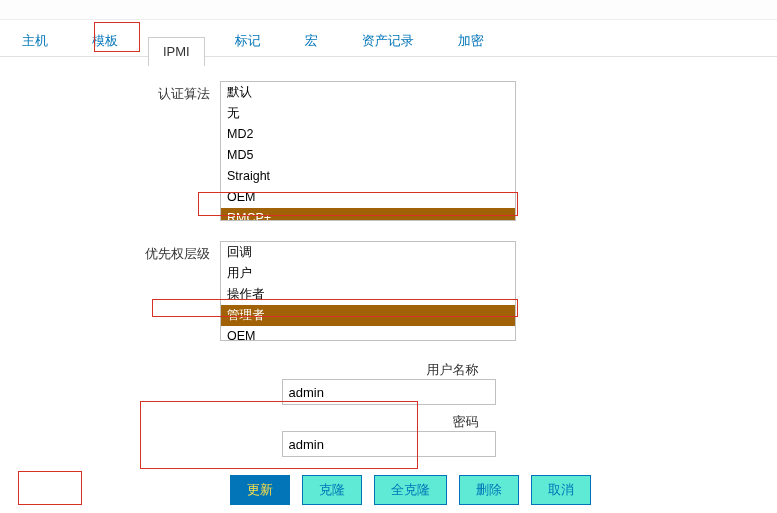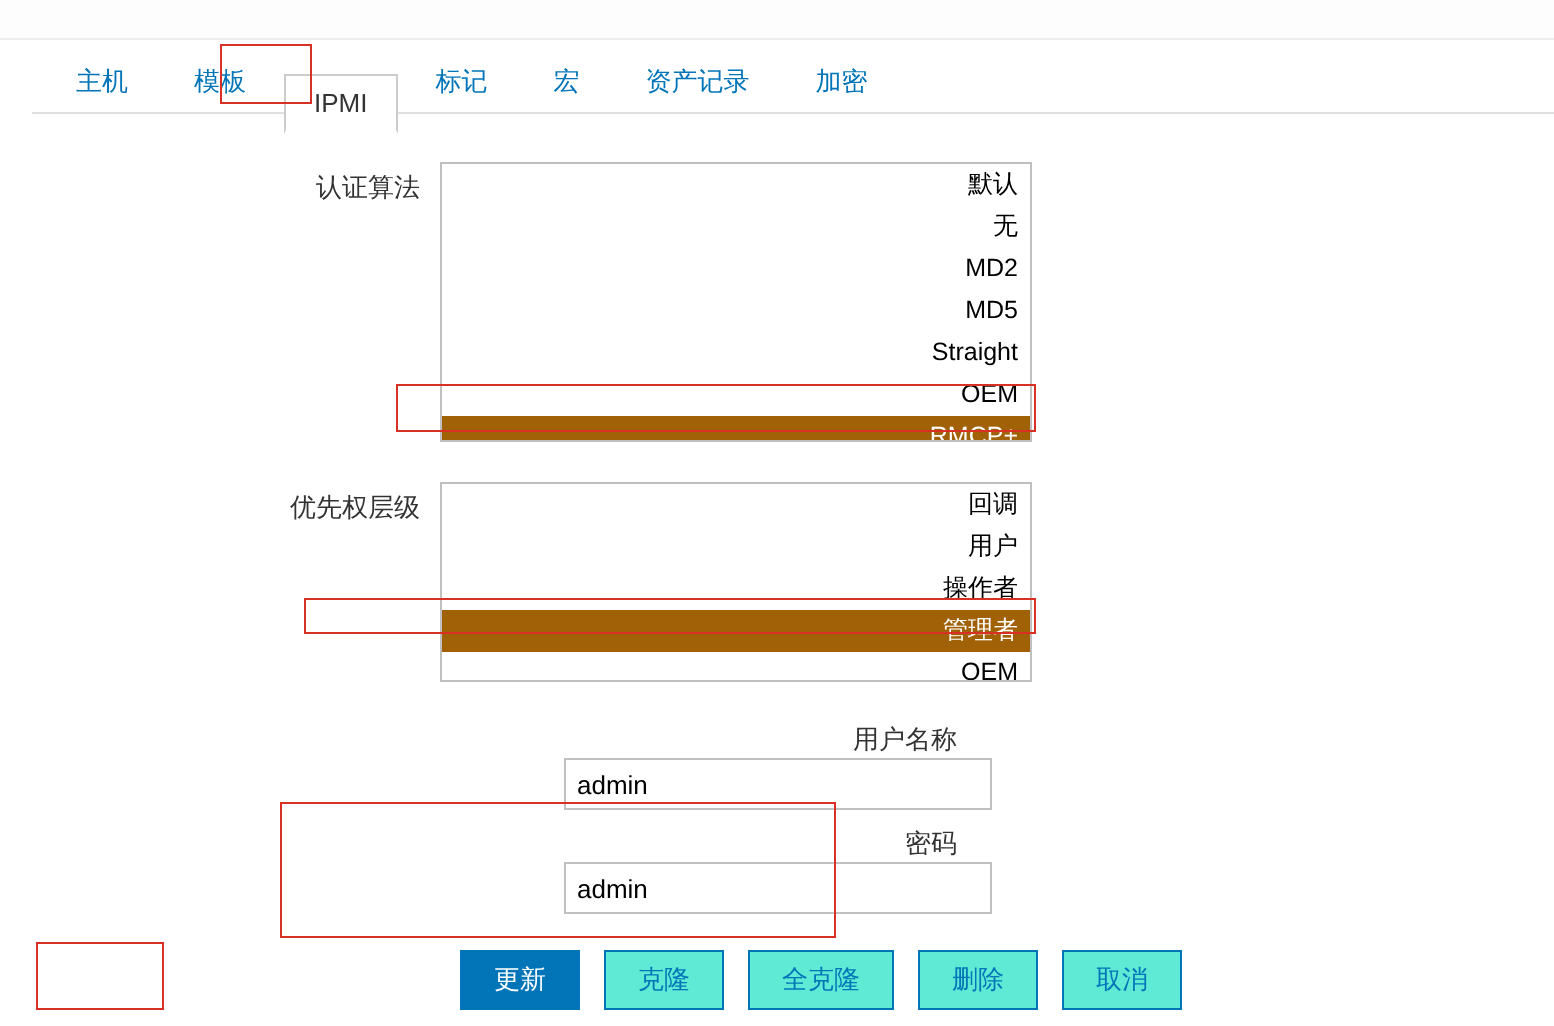--- a/index.html
+++ b/index.html
@@ -1,32 +1,32 @@
 <!DOCTYPE html>
 <html><head>
   <meta charset="utf-8">
   <style>
     * { box-sizing: border-box; margin: 0; padding: 0; }
     body { font-family: Arial, "Microsoft YaHei", sans-serif; font-size: 13px; color: #333; background: #fff; width: 777px; }
     .topbar { height: 20px; background: #fdfdfd; border-bottom: 1px solid #eee; padding: 0 10px; font-size: 11px; color: #888; overflow: hidden; }
-    .tabs { display: flex; padding: 6px 8px 0 8px; border-bottom: 1px solid #e0e0e0; gap: 5px; margin-left: 16px; }
+    .tabs { display: flex; padding: 6px 8px 0 8px; border-bottom: 1px solid #e0e0e0; gap: 16px; }
     .tab { padding: 6px 14px; color: #0275b8; cursor: pointer; font-size: 13px; }
     .tab.active { border: 1px solid #ccc; border-bottom: 2px solid #fff; background: #fff; position: relative; top: 11px; color: #333; }
     .hl-red { border: 1.5px solid #d93025; position: absolute; pointer-events: none; }
     .content { padding: 24px 20px 30px 20px; position: relative; }
     .form-row { display: flex; align-items: flex-start; margin-bottom: 20px; }
     .form-row.center { align-items: center; margin-bottom: 8px; flex-direction: column; }
     .label-cell { width: 200px; text-align: right; padding-right: 10px; padding-top: 4px; color: #333; font-size: 13px; }
-    .listbox { width: 296px; height: 140px; border: 1px solid #c0c0c0; background: #fff; overflow-y: scroll; position: relative; text-align: right; }
+    .listbox { width: 296px; height: 140px; border: 1px solid #c0c0c0; background: #fff; overflow-y: scroll; position: relative; }
     .listbox .option { padding: 1px 6px; font-size: 12.5px; color: #000; cursor: pointer; line-height: 19px; }
     .listbox .option.selected { background: #a16207; color: #fff; }
     .text-input { width: 214px; height: 26px; border: 1px solid #c0c0c0; padding: 2px 6px; font-size: 13px; }
     .button-row { display: flex; gap: 12px; padding-left: 210px; margin-top: 18px; position: relative; }
     .btn { padding: 5px 16px; border: 1px solid #0275b8; background: #5eead4; color: #0275b8; font-size: 13px; cursor: pointer; min-width: 60px; text-align: center; }
-    .btn.primary { background: #0275b8; color: #ffffff; }
+    .btn.primary { background: #0275b8; color: #fde047; }
   </style>
 </head>
 <body>
 
 <div class="topbar"></div>
 
 <div class="tabs" style="position:relative;">
   <div class="tab">主机</div>
   <div class="tab">模板</div>
   <div class="tab active">IPMI</div>

